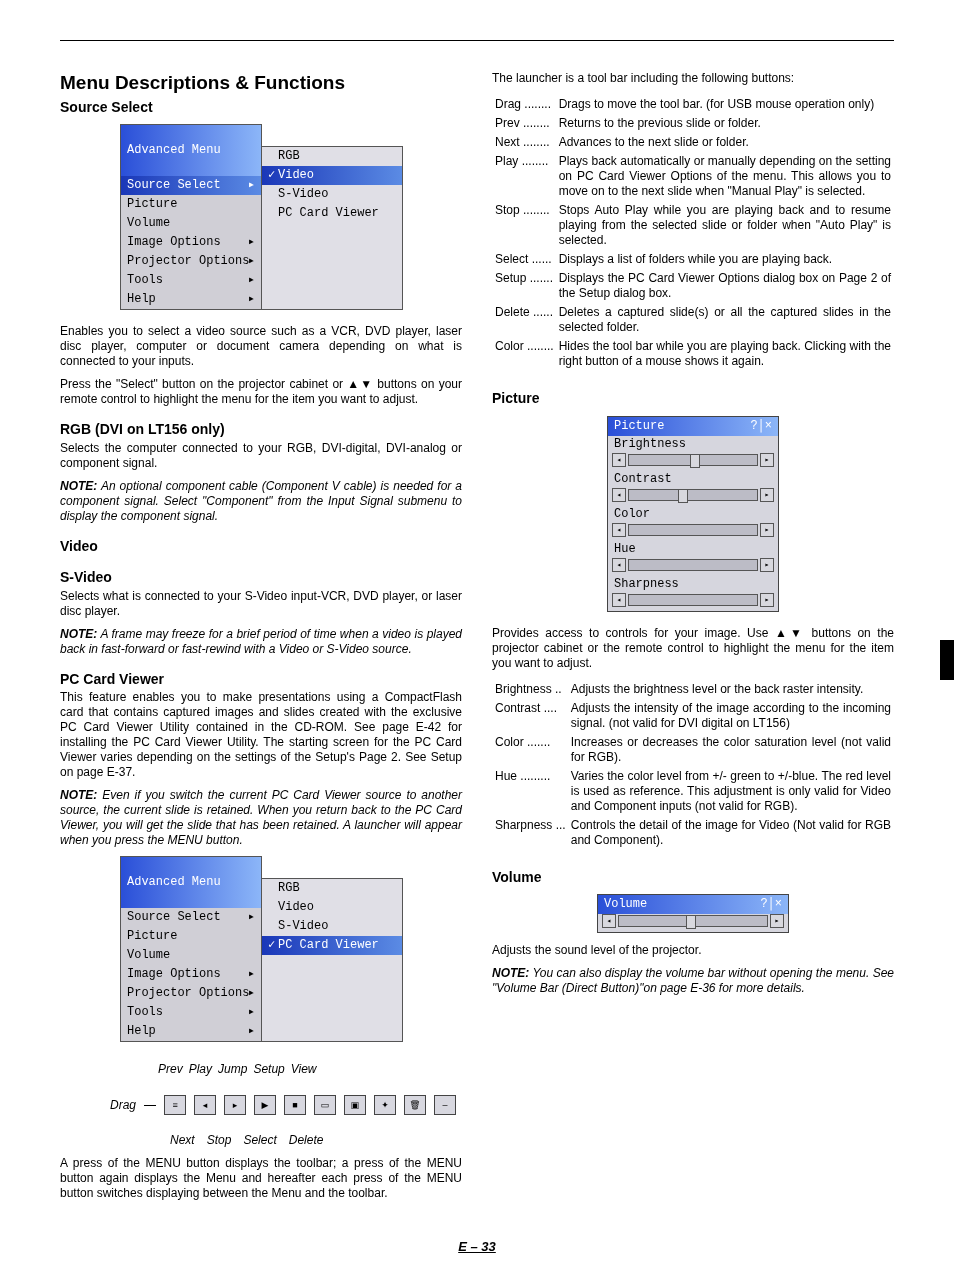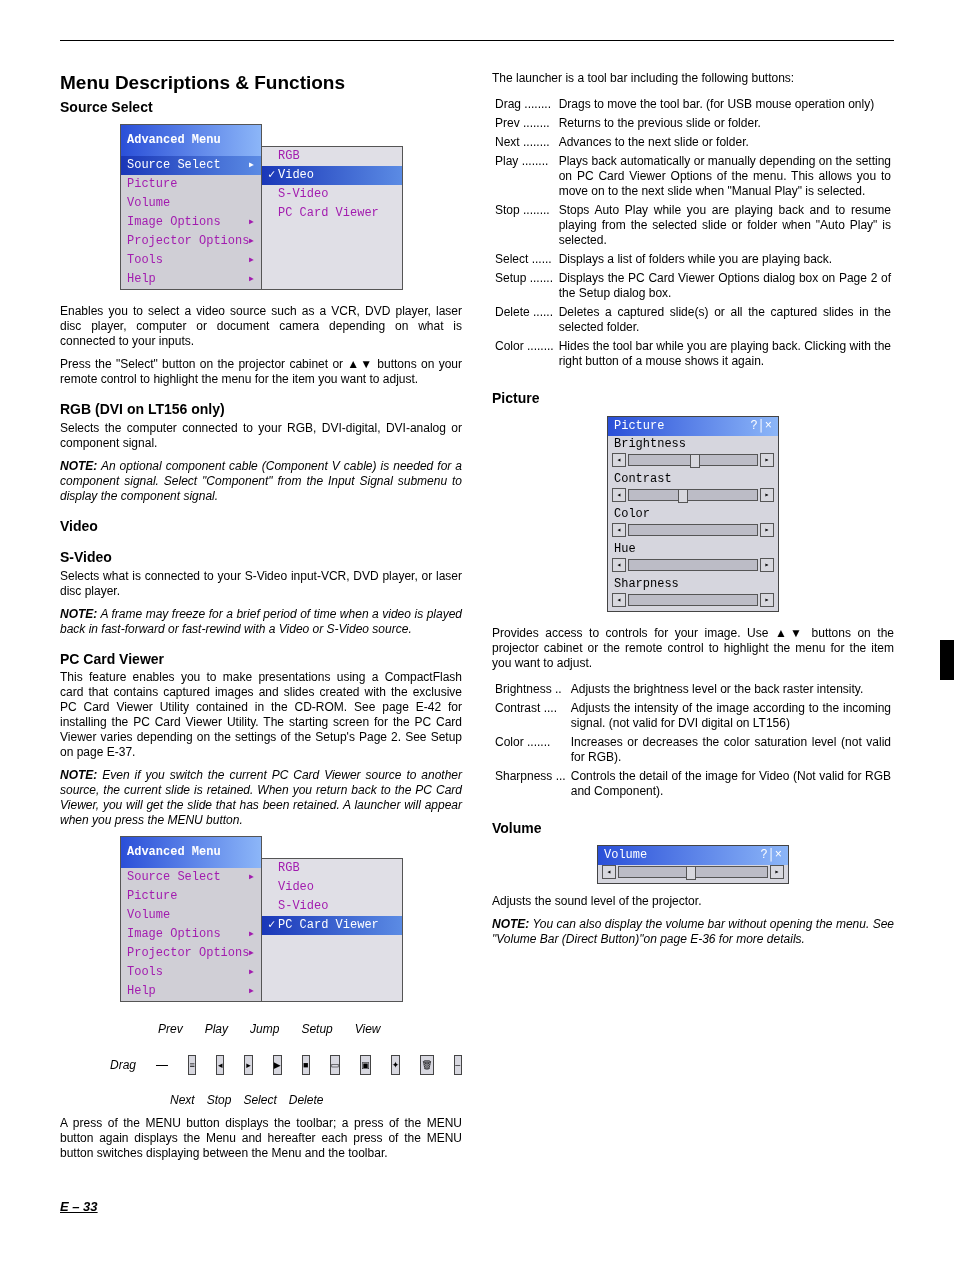--- a/index.html
+++ b/index.html
@@ -17,43 +17,43 @@
   .col { flex: 1; min-width: 0; }
   h1 { font-family: Arial, Helvetica, sans-serif; font-weight: 900; font-size: 19px; margin: 0 0 4px 0; }
   h2 { font-family: Arial, Helvetica, sans-serif; font-weight: 900; font-size: 14px; margin: 0 0 8px 0; }
   h3 { font-family: Arial, Helvetica, sans-serif; font-weight: bold; font-size: 14px; margin: 14px 0 2px 0; }
   p { margin: 0 0 8px 0; text-align: justify; }
   .note { font-style: italic; }
   .note b { font-weight: bold; }
   .menubox { display: flex; margin: 6px 0 14px 60px; font-family: "Courier New", monospace; font-size: 12px; }
   .menu-main { width: 140px; background: #d0cfd6; border: 1px solid #555; }
   .menu-sub { width: 140px; background: #e0dfe6; border: 1px solid #555; margin-left: -1px; }
-  .menu-title { background: linear-gradient(to right,#2a4fd8,#8cb6f8); color:#fff; padding: 8px 6px; font-weight: bold; }
-  .menu-row { padding: 2px 6px; color:#a21caf; position: relative; }
+  .menu-title { background: linear-gradient(to right,#2a4fd8,#8cb6f8); color:#fff; padding: 18px 6px; font-weight: normal; }
+  .menu-row { padding: 2px 6px; color:#000000; position: relative; }
   .menu-row.sel { background: linear-gradient(to right,#1a37b8,#5b8be4); color:#fff; }
   .menu-row .arr { position: absolute; right: 6px; }
   .tick { display:inline-block; width:10px; }
   .toolbar-wrap { margin: 20px 0 8px 50px; font-style: italic; font-family: Arial, Helvetica, sans-serif; }
-  .toolbar-labels-top { display: flex; gap: 22px; margin-left: 48px; }
+  .toolbar-labels-top { display: flex; gap: 6px; margin-left: 48px; }
   .toolbar-labels-bot { display: flex; gap: 12px; margin-left: 60px; margin-top:18px;}
-  .toolbar { display:flex; align-items:center; margin-top:18px; gap:20px; }
+  .toolbar { display:flex; align-items:center; margin-top:18px; gap:8px; }
   .tb-btn { width:20px; height:18px; background:#d8d8e0; border:1px solid #444; display:inline-flex; align-items:center; justify-content:center; font-size:9px; font-style:normal;}
   .desc-table { width:100%; }
   .desc-table td { vertical-align: top; }
   .desc-table td.t { white-space: nowrap; padding-right:2px;}
   .desc-table td.d { text-align: justify; }
   .picbox { width: 170px; margin: 6px auto 14px auto; background:#d6d6de; border:1px solid #444; font-family:"Courier New",monospace; font-size:12px;}
   .picbox .hdr { background: linear-gradient(to right,#2a4fd8,#8cb6f8); color:#fff; padding:2px 6px; display:flex; justify-content:space-between;}
   .picbox .r { padding:1px 6px; }
   .slider { display:flex; align-items:center; gap:2px; padding:0 4px 4px 4px;}
   .slider .trk { flex:1; height:10px; background:#bcbcc6; border:1px solid #555; position:relative;}
   .slider .thumb { position:absolute; top:-1px; width:8px; height:12px; background:#d8d8de; border:1px solid #555;}
   .slider .btn { width:12px; height:12px; background:#d8d8de; border:1px solid #555; font-size:8px; display:flex;align-items:center;justify-content:center;}
   .volbox { width:190px; margin: 6px auto 10px auto; }
-  .pагe { text-align:left; font-weight:900; font-style:italic; margin-top:30px; font-size:13px;text-decoration:underline;}
+  .pагe { text-align:center; font-weight:900; font-style:italic; margin-top:30px; font-size:13px;text-decoration:underline;}
   .side-tab { position:absolute; right:0; top:640px; width:14px; height:40px; background:#000;}
 </style>
 </head>
 <body>
 
 <div class="side-tab"></div>
 <hr class="toprule">
 
 <div class="cols">
 
@@ -241,20 +241,24 @@
           </tr>
           <tr>
             <td class="t">Contrast ....</td>
             <td class="d">Adjusts the intensity of the image according to the incoming signal. (not valid for DVI digital on LT156)</td>
           </tr>
           <tr>
             <td class="t">Color .......</td>
             <td class="d">Increases or decreases the color saturation level (not valid for RGB).</td>
           </tr>
           <tr>
+            <td class="t">Hue .........</td>
+            <td class="d">Varies the color level from +/- green to +/-blue. The red level is used as reference. This adjustment is only valid for Video and Component inputs (not valid for RGB).</td>
+          </tr>
+          <tr>
             <td class="t">Sharpness ...</td>
             <td class="d">Controls the detail of the image for Video (Not valid for RGB and Component).</td>
           </tr>
         </tbody>
       </table>
 
     <h2 style="margin-top:18px">Volume</h2>
     <div class="picbox volbox">
       <div class="hdr">
           <span>Volume</span>

